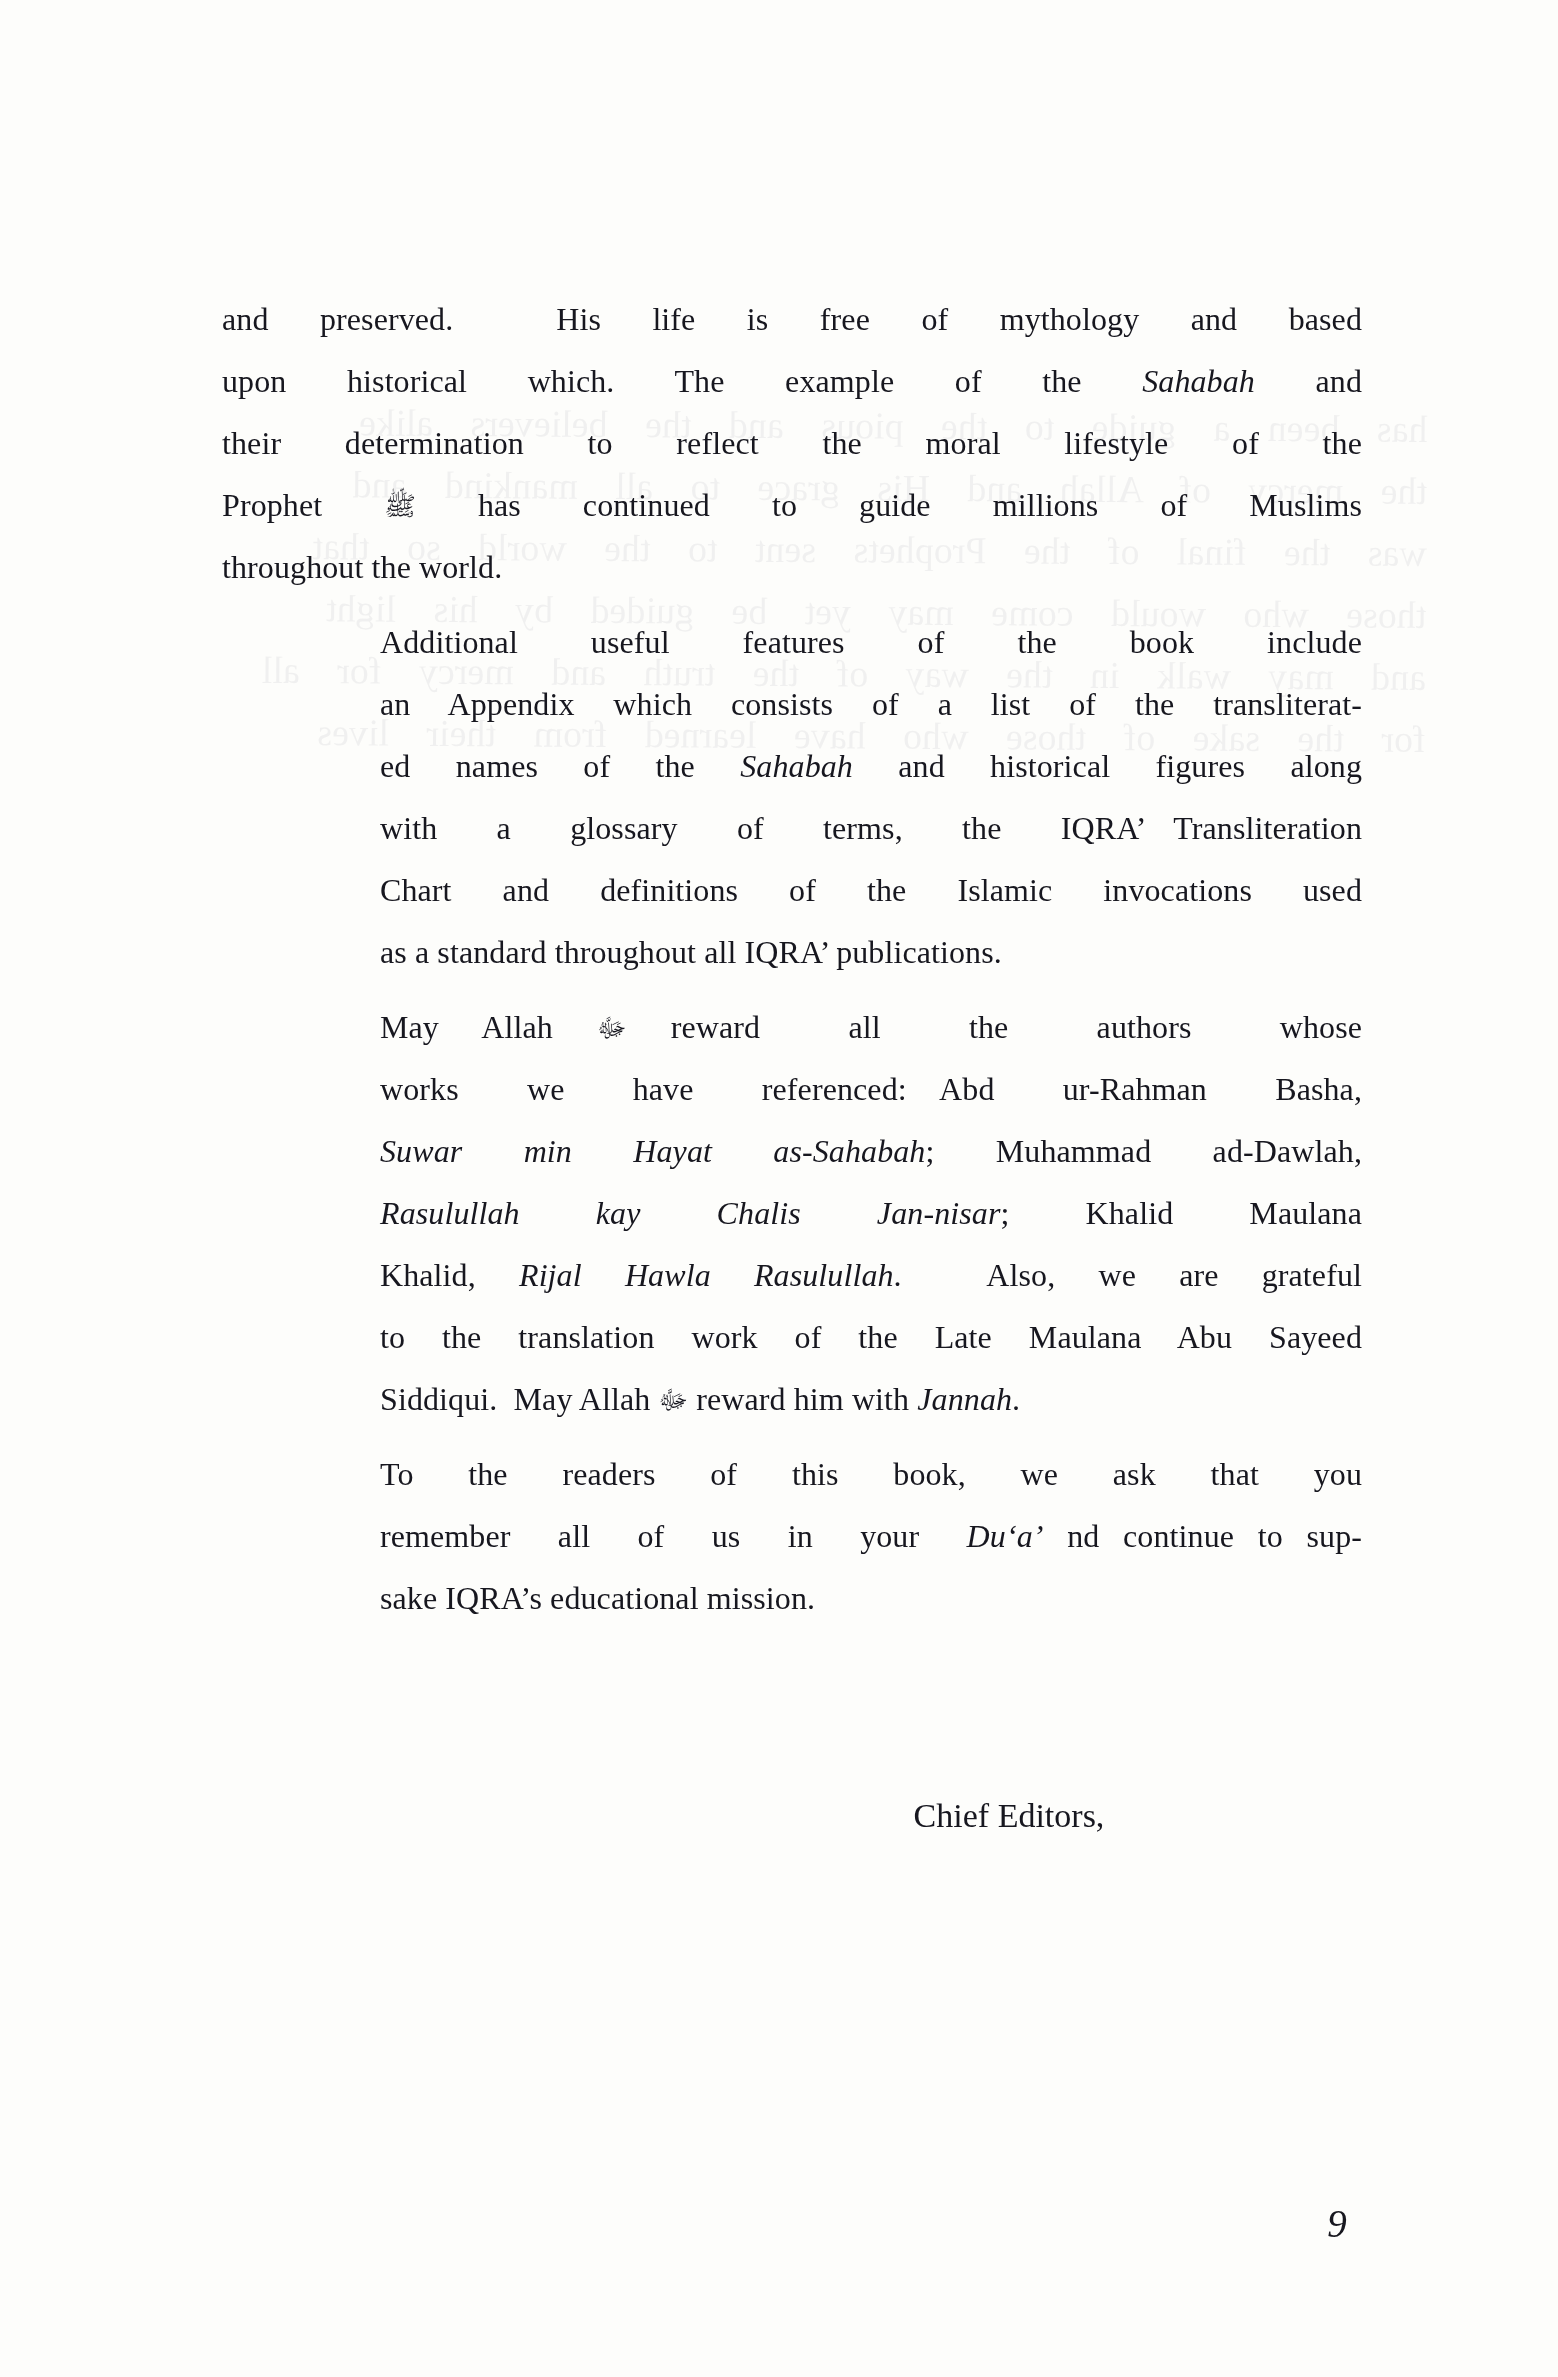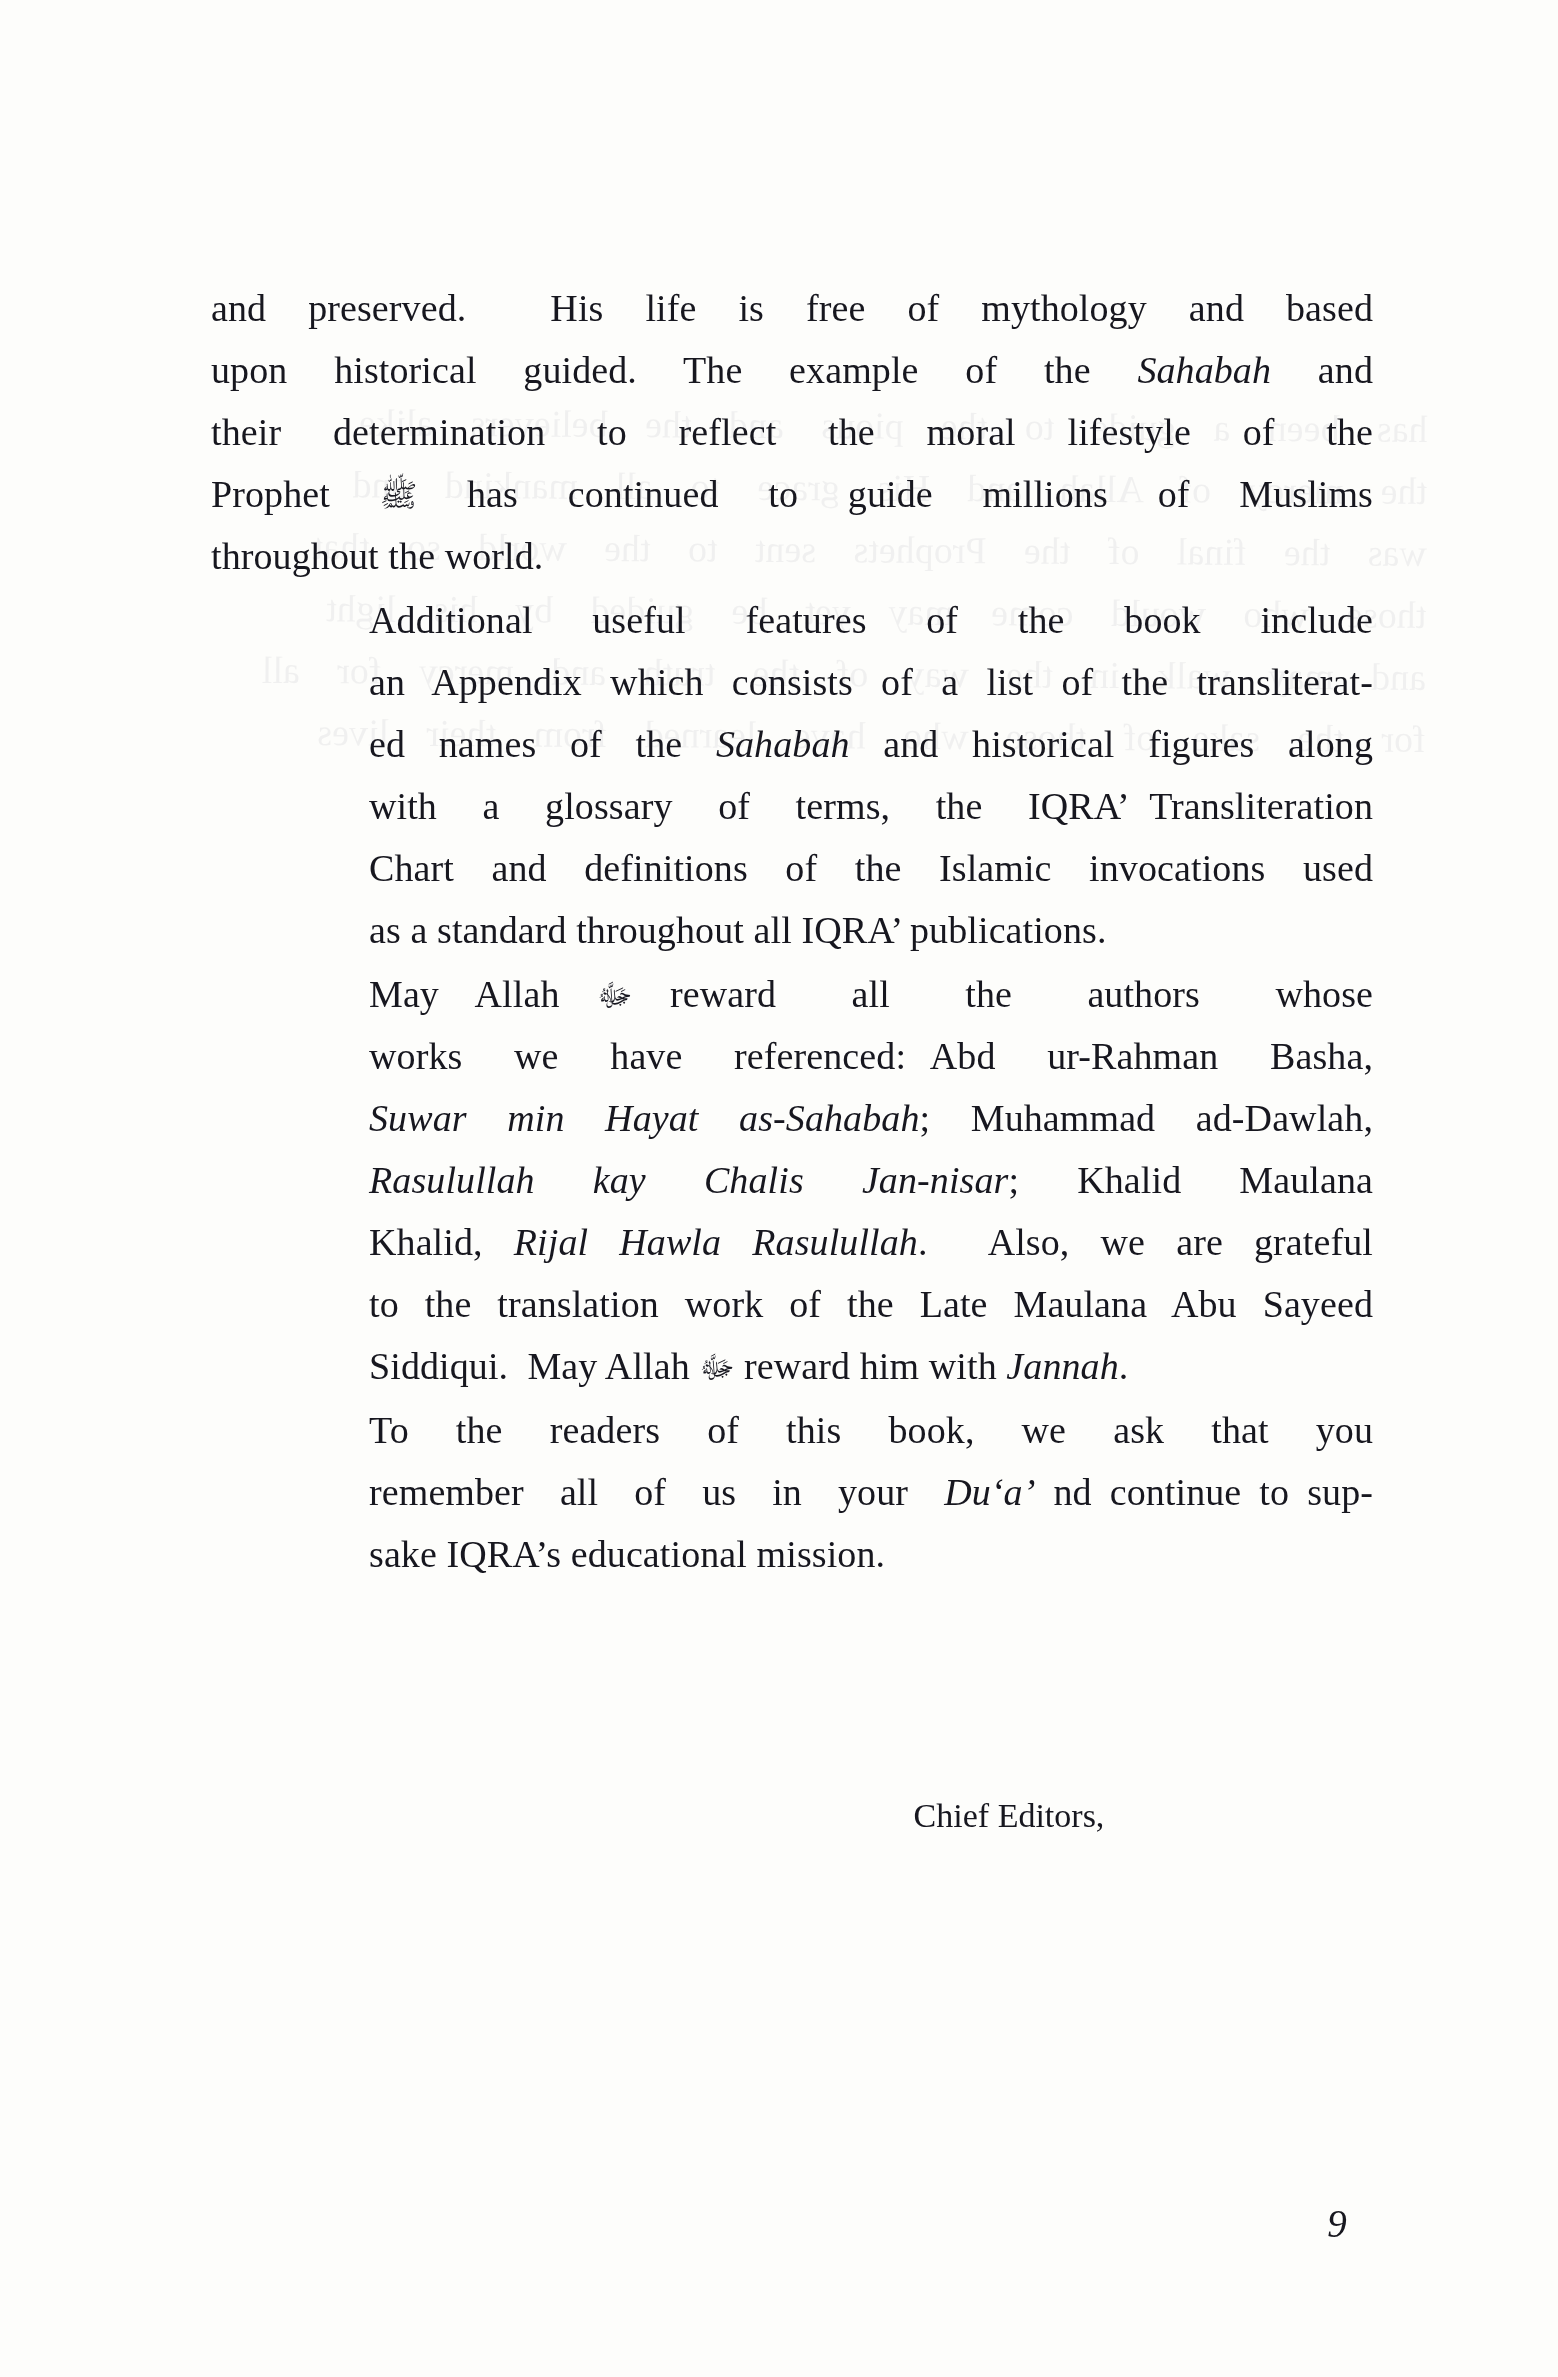--- a/index.html
+++ b/index.html
@@ -40,22 +40,22 @@
   }
 
   #textblock {
     position: absolute;
     left: 209px;
     top: 275px;
     width: 1166px;
   }
 
   p.para {
-    margin: 2px;
-    font-size: 38px;
+    margin: 13px;
+    font-size: 32px;
     line-height: 62px;
     text-align: justify;
     text-justify: inter-word;
     letter-spacing: 0.1px;
   }
 
   p.para.indent {
     text-indent: 158px;
   }
 
@@ -115,21 +115,21 @@
   <div id="bleed">has  been  a  guide  to  the  pious  and  the  believers  alike
 the  mercy  of  Allah  and  His  grace  to  all  mankind  and
 was  the  final  of  the  Prophets  sent  to  the  world  so  that
 those  who  would  come  may  yet  be  guided  by  his  light
 and  may  walk  in  the  way  of  the  truth  and  mercy  for  all
 for  the  sake  of  those  who  have  learned  from  their  lives</div>
 
   <div id="textblock">
       <p class="para">
         <span class="ln"><span>and preserved.  His life is free of mythology and based</span></span>
-        <span class="ln"><span>upon historical guided. The example of the </span><span class="it">Sahabah</span><span> and</span></span>
+        <span class="ln"><span>upon historical which. The example of the </span><span class="it">Sahabah</span><span> and</span></span>
         <span class="ln"><span>their determination to reflect the moral lifestyle of the</span></span>
         <span class="ln"><span>Prophet </span><span class="hon">ﷺ</span><span> has continued to guide millions of Muslims</span></span>
         <span class="ln last"><span>throughout the world.</span></span>
       </p>
       <p class="para indent">
         <span class="ln"><span>Additional  useful  features  of  the  book  include</span></span>
         <span class="ln"><span>an Appendix which consists of a list of the transliterat-</span></span>
         <span class="ln"><span>ed names of the </span><span class="it">Sahabah</span><span> and historical figures along</span></span>
         <span class="ln"><span>with  a  glossary  of  terms,  the  IQRA’ Transliteration</span></span>
         <span class="ln"><span>Chart  and  definitions  of  the  Islamic  invocations  used</span></span>

